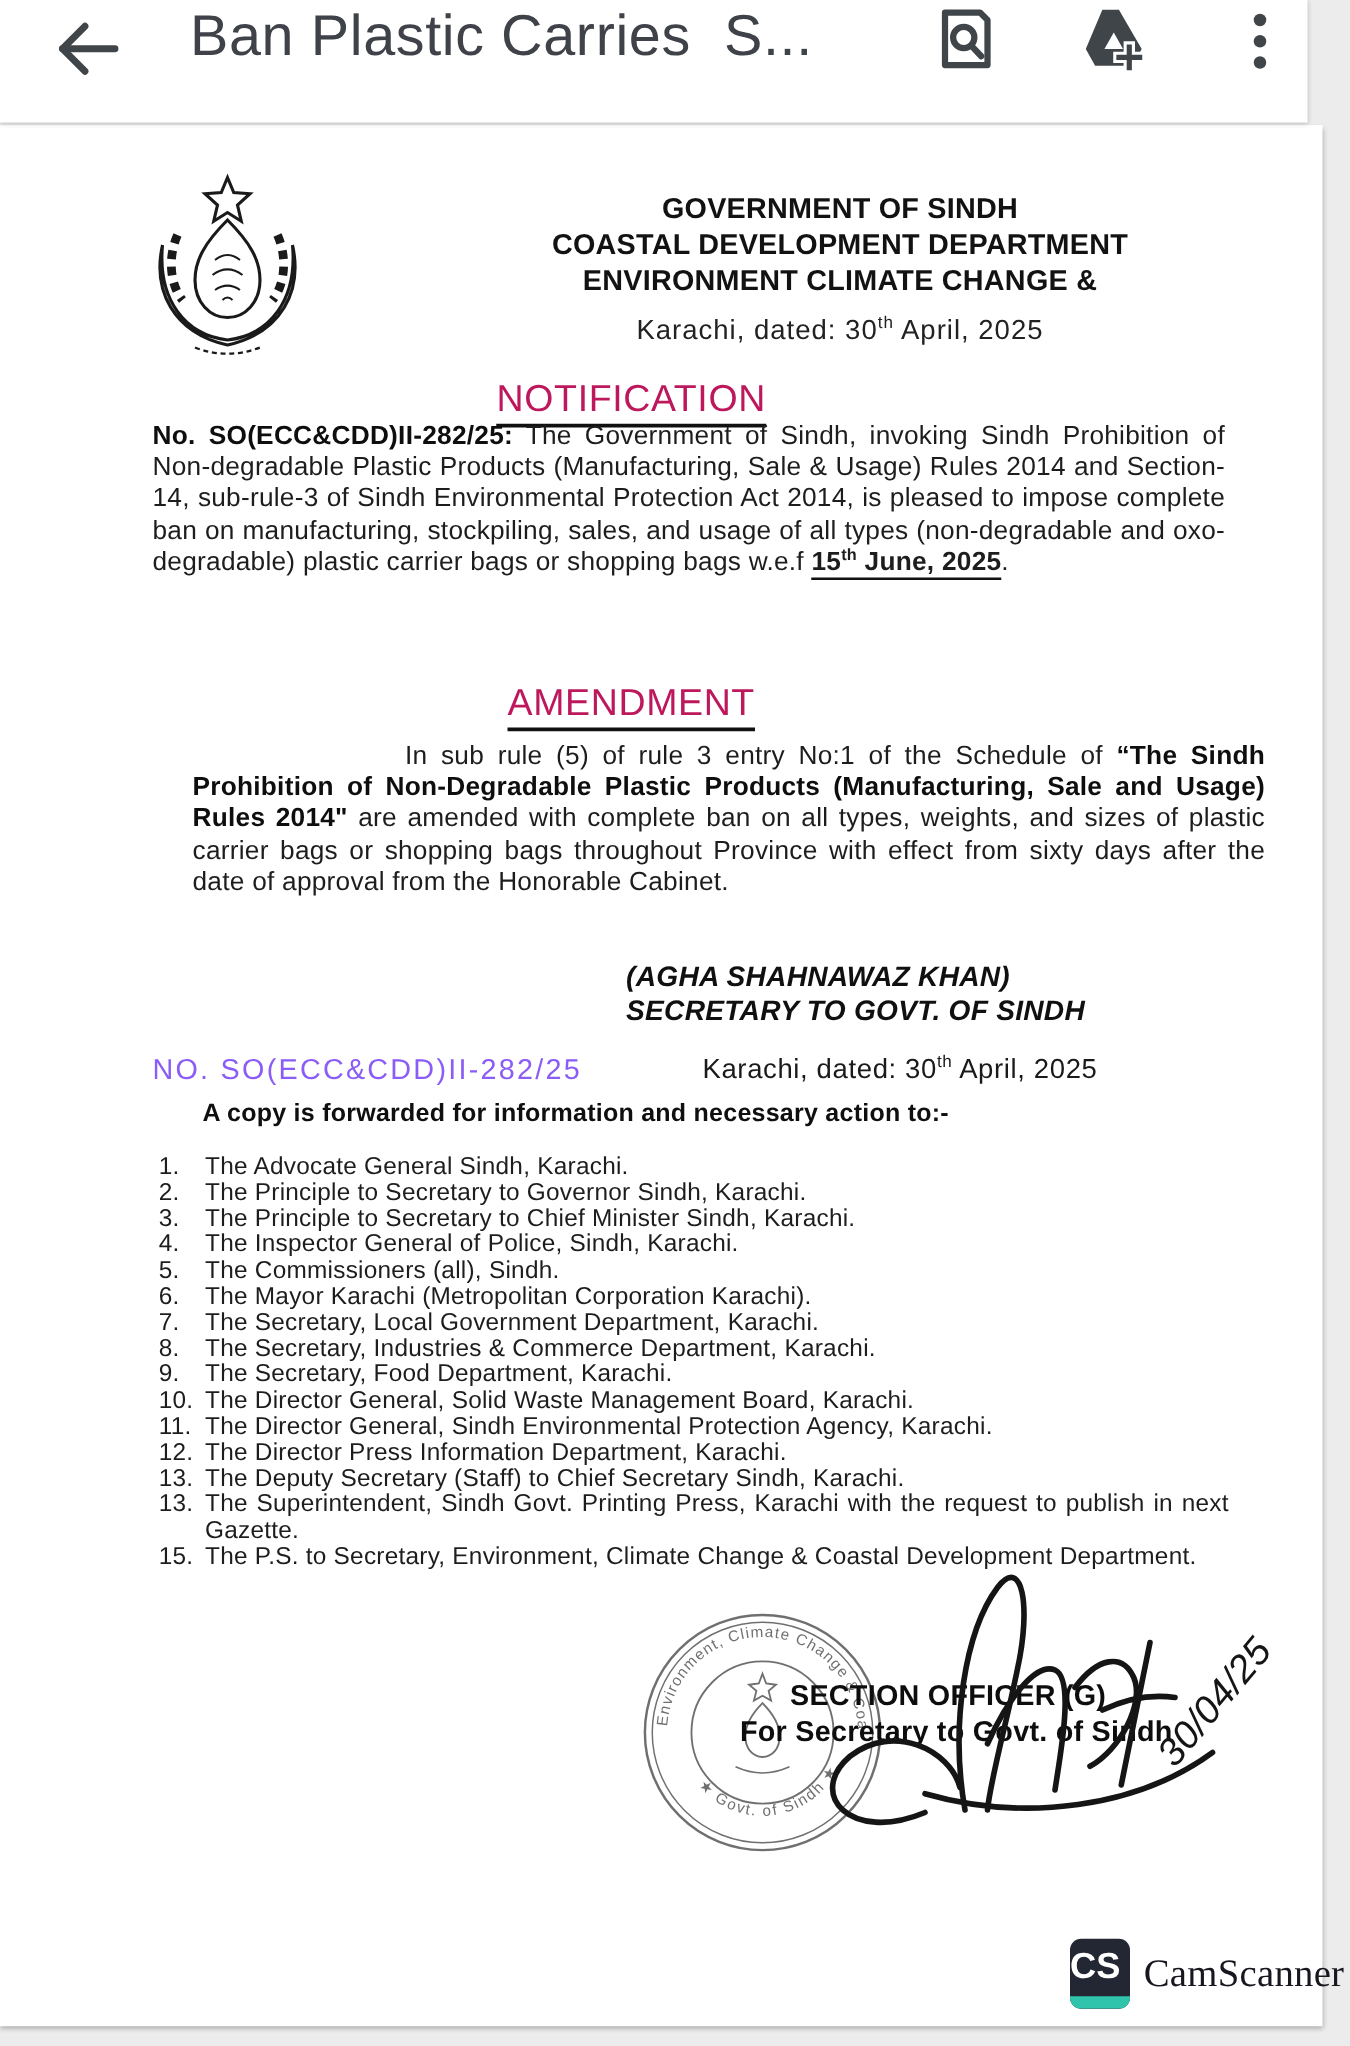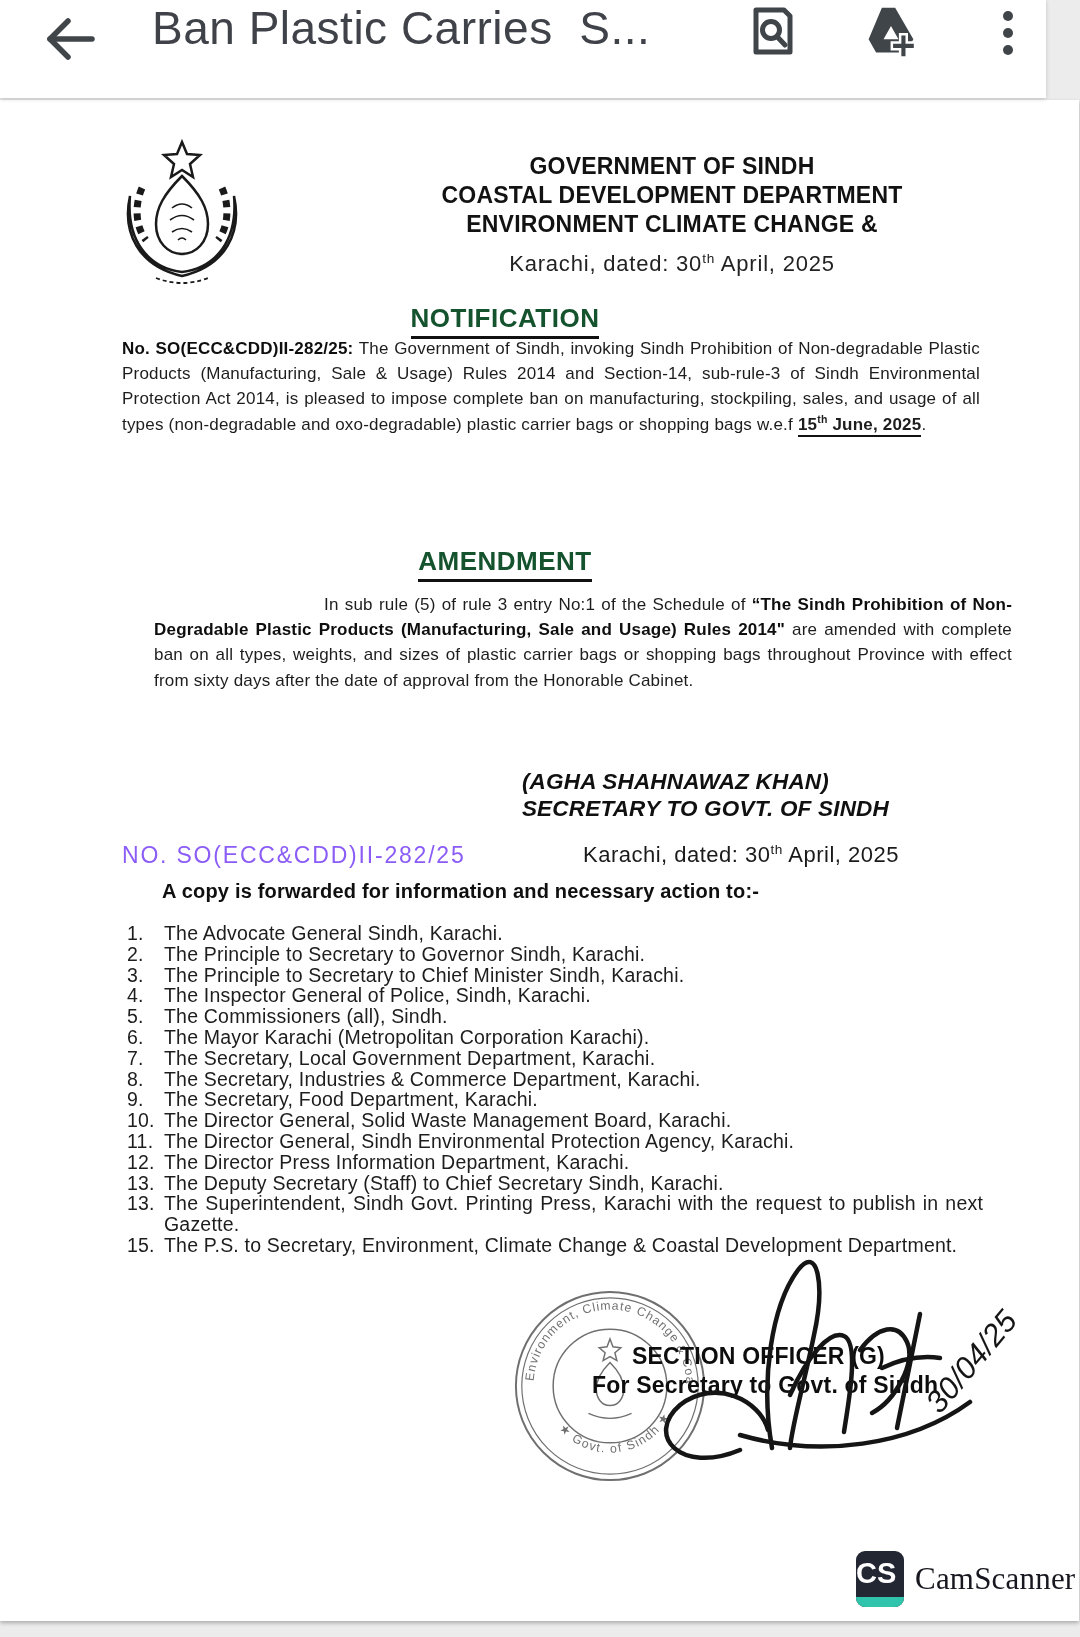--- a/index.html
+++ b/index.html
@@ -20,39 +20,39 @@
     white-space:pre;letter-spacing:.5px;
   }
   .icon-btn{position:absolute;top:2px;width:58px;height:58px;}
   .icon-find{left:744px;}
   .icon-drive{left:862px;}
   .icon-more{left:988px;top:4px;width:40px;}
   
   .page{
     position:absolute;top:100px;left:0;width:1058px;height:1521px;background:#ffffff;
     box-shadow:0 2px 4px rgba(0,0,0,.28);
-    color:#1c1c1c;letter-spacing:.2px;padding-left:21px;
+    color:#1c1c1c;letter-spacing:.2px;
   }
   .emblem{position:absolute;left:112px;top:36px;width:140px;height:158px;}
   .hdr{
     position:absolute;left:422px;top:52px;width:500px;text-align:center;
   }
   .hdr .dept{font-weight:bold;font-size:23px;line-height:29px;color:#121212;}
   .hdr .date{margin-top:12px;font-size:22px;letter-spacing:.8px;color:#222;}
   sup{font-size:.62em;vertical-align:super;line-height:0;}
   .heading-wrap{position:absolute;left:75px;width:860px;text-align:center;}
   .hw1{top:203px;}
   .hw2{top:446px;}
   .doc-heading{
-    display:inline-block;font-weight:bold;font-size:26px;color:#14532d;
+    display:inline-block;font-weight:normal;font-size:30px;color:#be185d;
     border-bottom:3px solid #111;padding-bottom:2px;letter-spacing:.5px;
   }
   .para{
     position:absolute;left:122px;width:858px;text-align:justify;
-    font-size:17px;line-height:25.2px;color:#1d1d1d;
+    font-size:21px;line-height:25.2px;color:#1d1d1d;
   }
   .p1{top:236px;}
   .p2{top:492px;text-indent:170px;margin-left:32px;}
   .b{font-weight:bold;color:#0e0e0e;}
   .eff{font-weight:bold;border-bottom:2.5px solid #111;padding-bottom:1px;}
   .signatory{
     position:absolute;top:668px;right:190px;text-align:left;
     font-weight:bold;font-size:22.5px;line-height:27px;color:#101010;font-style:italic;
   }
   .refrow-num{position:absolute;left:122px;top:742px;font-size:23px;letter-spacing:1.8px;color:#8b5cf6;}

